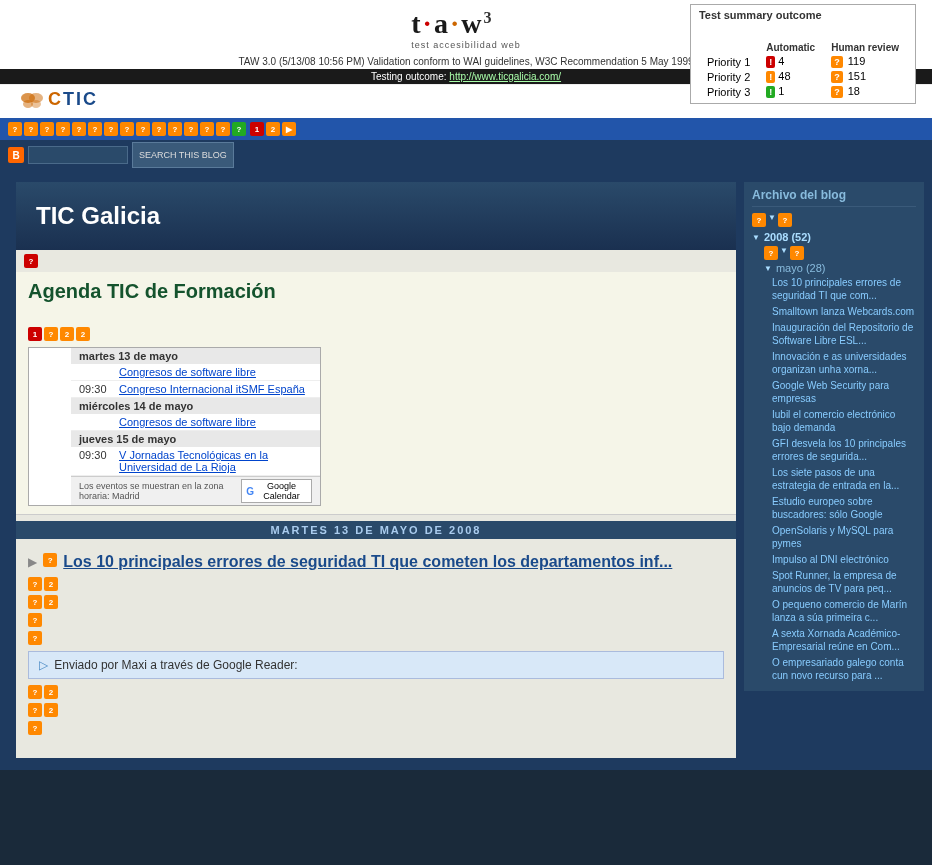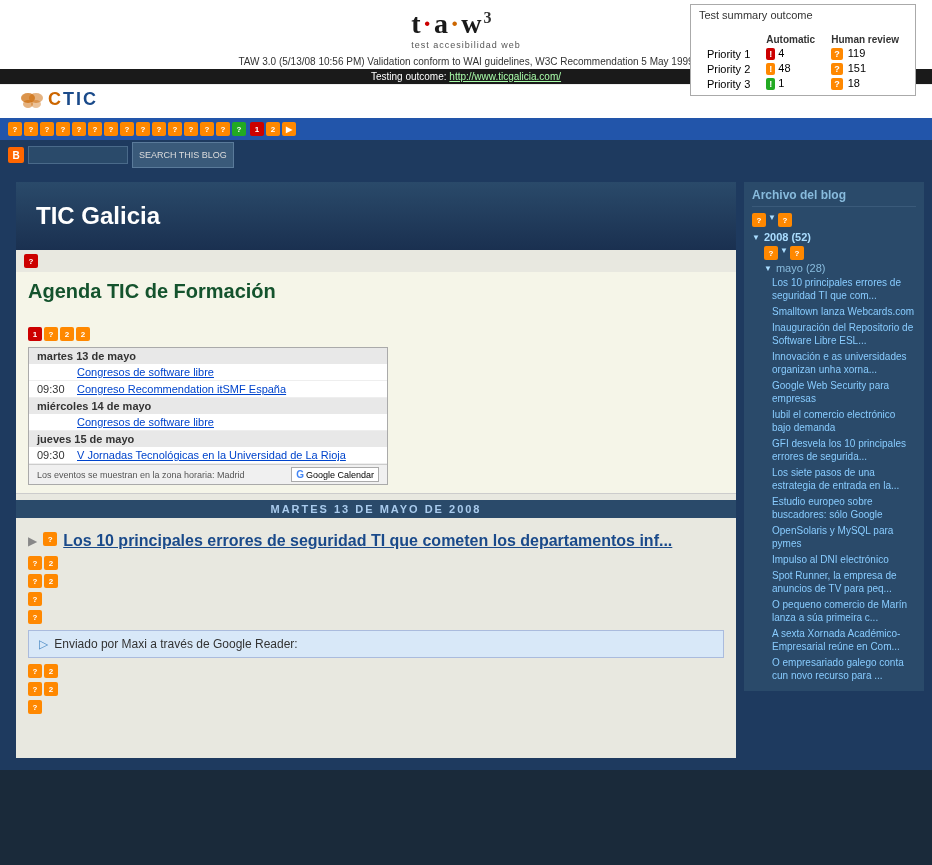--- a/index.html
+++ b/index.html
@@ -52,21 +52,21 @@
     .test-summary {
       position: absolute;
       top: 4px;
       right: 16px;
       border: 1px solid #aaa;
       background: #fff;
       padding: 4px 8px;
       font-size: 11px;
       z-index: 10;
     }
-    .test-summary .title { font-weight: normal; margin-bottom: 12px; color: #333; }
+    .test-summary .title { font-weight: bold; margin-bottom: 20px; color: #333; }
     .test-summary table { border-collapse: collapse; }
     .test-summary th { font-size: 10px; color: #333; padding: 1px 8px; }
     .test-summary td { padding: 1px 8px; font-size: 11px; }
     .badge-red { background: #cc0000; color: #fff; font-size: 9px; font-weight: bold; padding: 1px 3px; border-radius: 2px; display: inline-block; }
     .badge-orange { background: #ff8800; color: #fff; font-size: 9px; font-weight: bold; padding: 1px 3px; border-radius: 2px; display: inline-block; }
     .badge-green { background: #22aa22; color: #fff; font-size: 9px; font-weight: bold; padding: 1px 3px; border-radius: 2px; display: inline-block; }
     .badge-q { background: #ff8800; color: #fff; font-size: 9px; font-weight: bold; padding: 1px 3px; border-radius: 2px; display: inline-block; margin-right: 2px; }
 
     
     .ctic-area {
@@ -192,23 +192,24 @@
     .agenda-badges {
       display: flex;
       gap: 2px;
       margin-bottom: 6px;
     }
 
     
     .calendar-widget {
       border: 1px solid #aaa;
       background: #fff;
-      width: 360px;
+      width: 293px;
       font-size: 11px;
       position: relative;
+      padding-left: 42px;
     }
     .calendar-widget .cal-scroll {
       overflow-y: auto;
       max-height: 140px;
     }
     .cal-date-header {
       background: #e8e8e8;
       padding: 2px 8px;
       font-weight: bold;
       color: #333;
@@ -454,21 +455,21 @@
 
       <div class="calendar-widget">
         <div class="cal-scroll">
           <div class="cal-date-header">martes 13 de mayo</div>
           <div class="cal-event">
             <span class="time"></span>
             <span class="event-name">Congresos de software libre</span>
           </div>
           <div class="cal-event">
             <span class="time">09:30</span>
-            <span class="event-name">Congreso Recommendation itSMF España</span>
+            <span class="event-name">Congreso Internacional itSMF España</span>
           </div>
           <div class="cal-date-header">miércoles 14 de mayo</div>
           <div class="cal-event">
             <span class="time"></span>
             <span class="event-name">Congresos de software libre</span>
           </div>
           <div class="cal-date-header">jueves 15 de mayo</div>
           <div class="cal-event">
             <span class="time">09:30</span>
             <span class="event-name">V Jornadas Tecnológicas en la Universidad de La Rioja</span>

